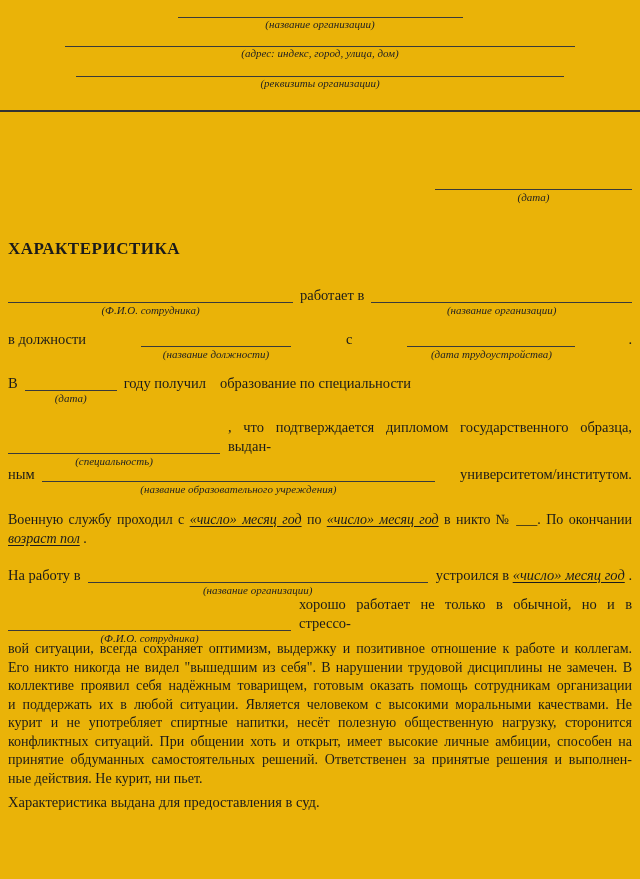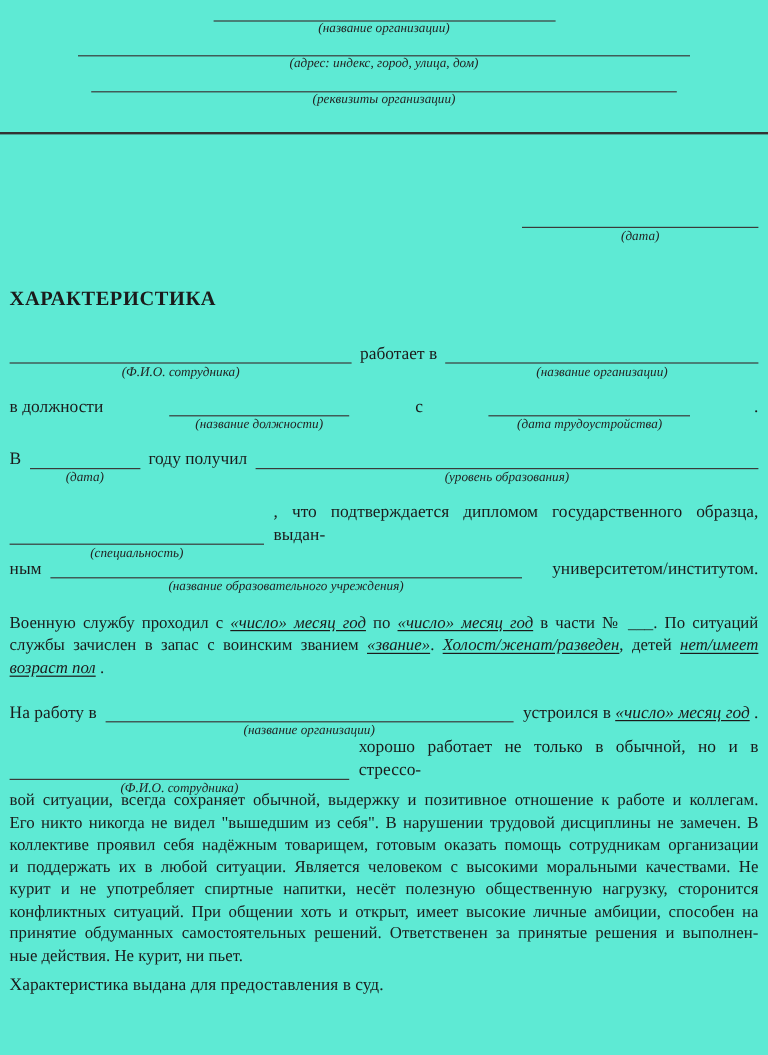--- a/index.html
+++ b/index.html
@@ -1,20 +1,20 @@
 <!DOCTYPE html>
 <html lang="ru"><head>
 <meta charset="utf-8">
 <style>
   html,body { margin:0; padding:0; background:#e9e9e9; }
   .page {
     position:relative;
     width:640px; height:879px;
     margin:0 auto;
-    background:#5eead4;
+    background:#eab308;
     box-sizing:border-box;
     padding:10px 8px 0;
     font-family:"Liberation Serif", serif;
     color:#1b1b1b;
     overflow:hidden;
   }
   
   .hline { border-bottom:1.5px solid #3a3a3a; margin:0 auto; }
   .w1 { width:285px; height:7px; }
   .w2 { width:510px; height:15px; }
@@ -102,63 +102,60 @@
     </span>
     <span class="t" style="margin-left:5px">.</span>
   </div>
 
   <div class="frow r-edu">
     <span class="t padr">В</span>
     <span class="blank" style="flex:0 0 92px">
       <span class="cap bcap">(дата)</span>
     </span>
     <span class="t pad">году получил</span>
-    <span class="blank grow">
-      <span class="cap bcap">(уровень образования)</span>
-    </span>
+    <span class="t" style="margin-left:7px">образование по специальности</span>
   </div>
 
   <div class="frow r-spec">
     <span class="blank" style="flex:0 0 212px">
       <span class="cap bcap">(специальность)</span>
     </span>
     <span class="t jtext">, что подтверждается дипломом государственного образца, выдан-</span>
   </div>
 
   <div class="frow r-inst">
     <span class="t padr">ным</span>
     <span class="blank grow">
       <span class="cap bcap">(название образовательного учреждения)</span>
     </span>
     <span class="t" style="margin-left:25px">университетом/институтом.</span>
   </div>
 
   <div class="military">
-    <div class="mline just"><span>Военную службу проходил с </span><span class="iu">«число» месяц год</span><span> по </span><span class="iu">«число» месяц год</span><span> в части № ___. По ситуаций</span></div>
-    <div class="mline just"><span>службы зачислен в запас с воинским званием </span><span class="iu">«звание»</span><span>. </span><span class="iu">Холост/женат/разведен</span><span>, детей </span><span class="iu">нет/имеет</span></div>
+    <div class="mline just"><span>Военную службу проходил с </span><span class="iu">«число» месяц год</span><span> по </span><span class="iu">«число» месяц год</span><span> в никто № ___. По окончании</span></div>
     <div class="mline"><span class="iu">возраст пол</span><span> .</span></div>
   </div>
 
   <div class="frow r-job">
     <span class="t padr">На работу в</span>
     <span class="blank grow">
       <span class="cap bcap">(название организации)</span>
     </span>
     <span class="t" style="margin-left:8px"><span>устроился в </span><span class="iu">«число» месяц год</span><span> .</span></span>
   </div>
 
   <div class="frow r-stress">
     <span class="blank" style="flex:0 0 283px">
       <span class="cap bcap">(Ф.И.О. сотрудника)</span>
     </span>
     <span class="t jtext">хорошо работает не только в обычной, но и в стрессо-</span>
   </div>
 
   <div class="bigpara">
-    <div class="pline just">вой ситуации, всегда сохраняет обычной, выдержку и позитивное отношение к работе и коллегам.</div>
+    <div class="pline just">вой ситуации, всегда сохраняет оптимизм, выдержку и позитивное отношение к работе и коллегам.</div>
     <div class="pline just">Его никто никогда не видел "вышедшим из себя". В нарушении трудовой дисциплины не замечен. В</div>
     <div class="pline just">коллективе проявил себя надёжным товарищем, готовым оказать помощь сотрудникам организации</div>
     <div class="pline just">и поддержать их в любой ситуации. Является человеком с высокими моральными качествами. Не</div>
     <div class="pline just">курит и не употребляет спиртные напитки, несёт полезную общественную нагрузку, сторонится</div>
     <div class="pline just">конфликтных ситуаций. При общении хоть и открыт, имеет высокие личные амбиции, способен на</div>
     <div class="pline just">принятие обдуманных самостоятельных решений. Ответственен за принятые решения и выполнен-</div>
     <div class="pline">ные действия. Не курит, ни пьет.</div>
   </div>
 
   <div class="purpose">Характеристика выдана для предоставления в суд.</div>

